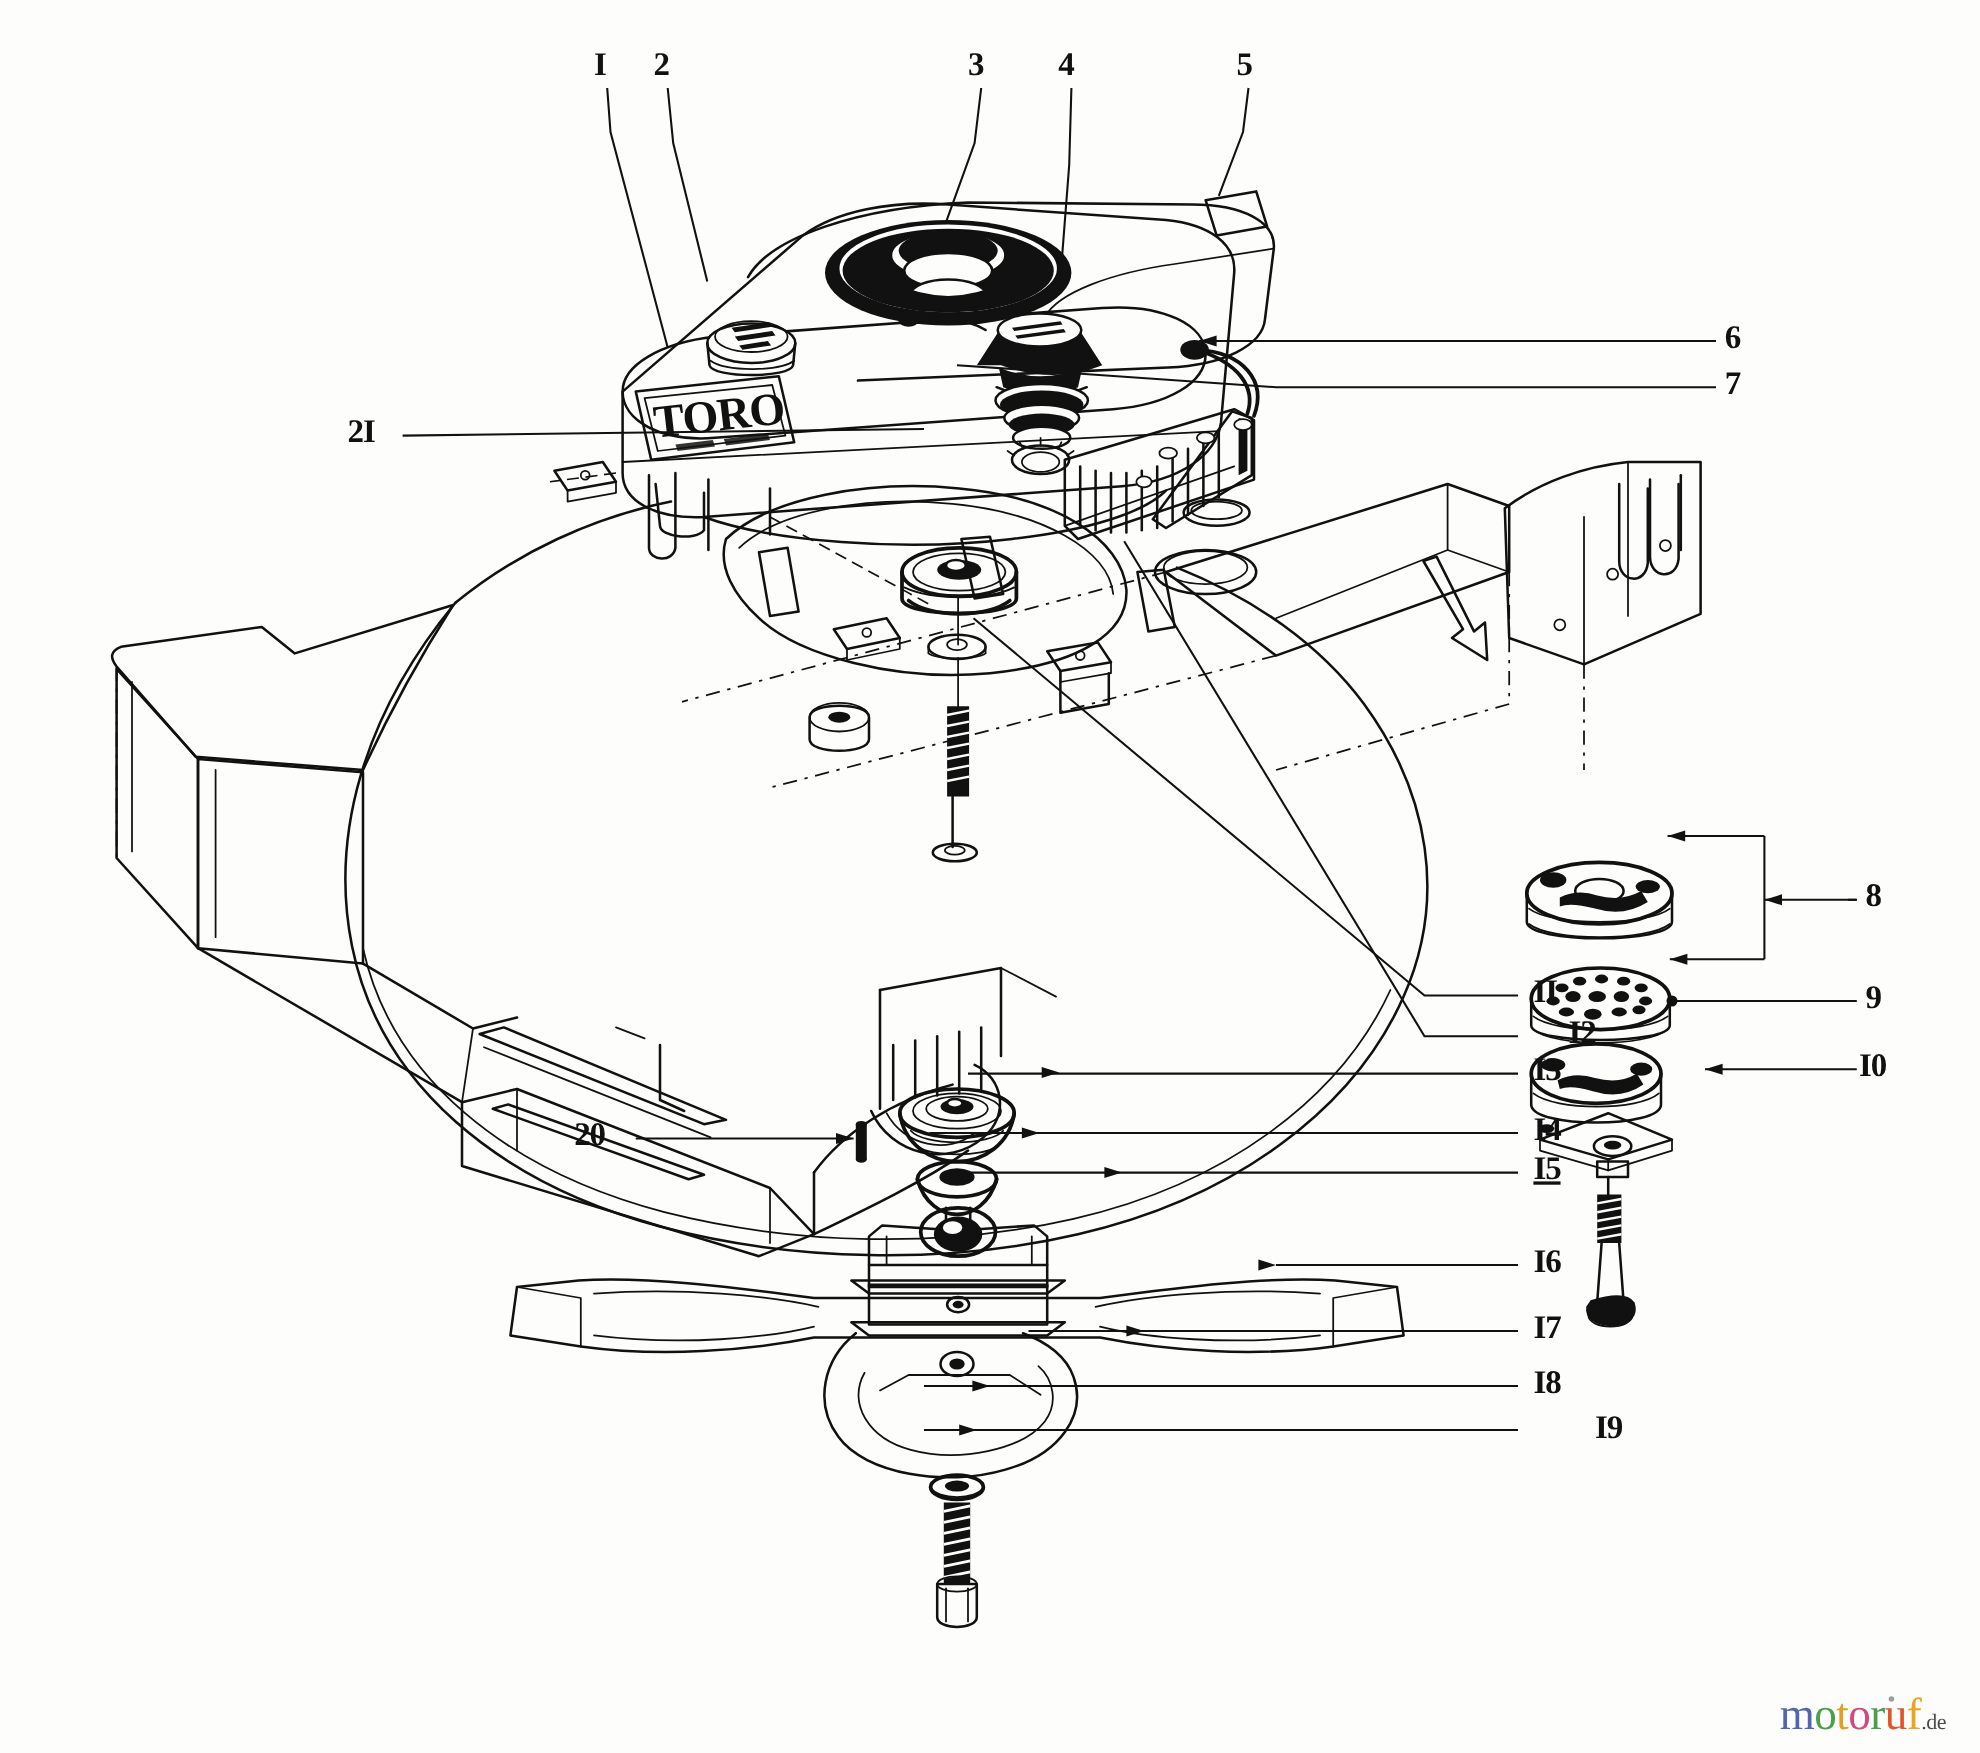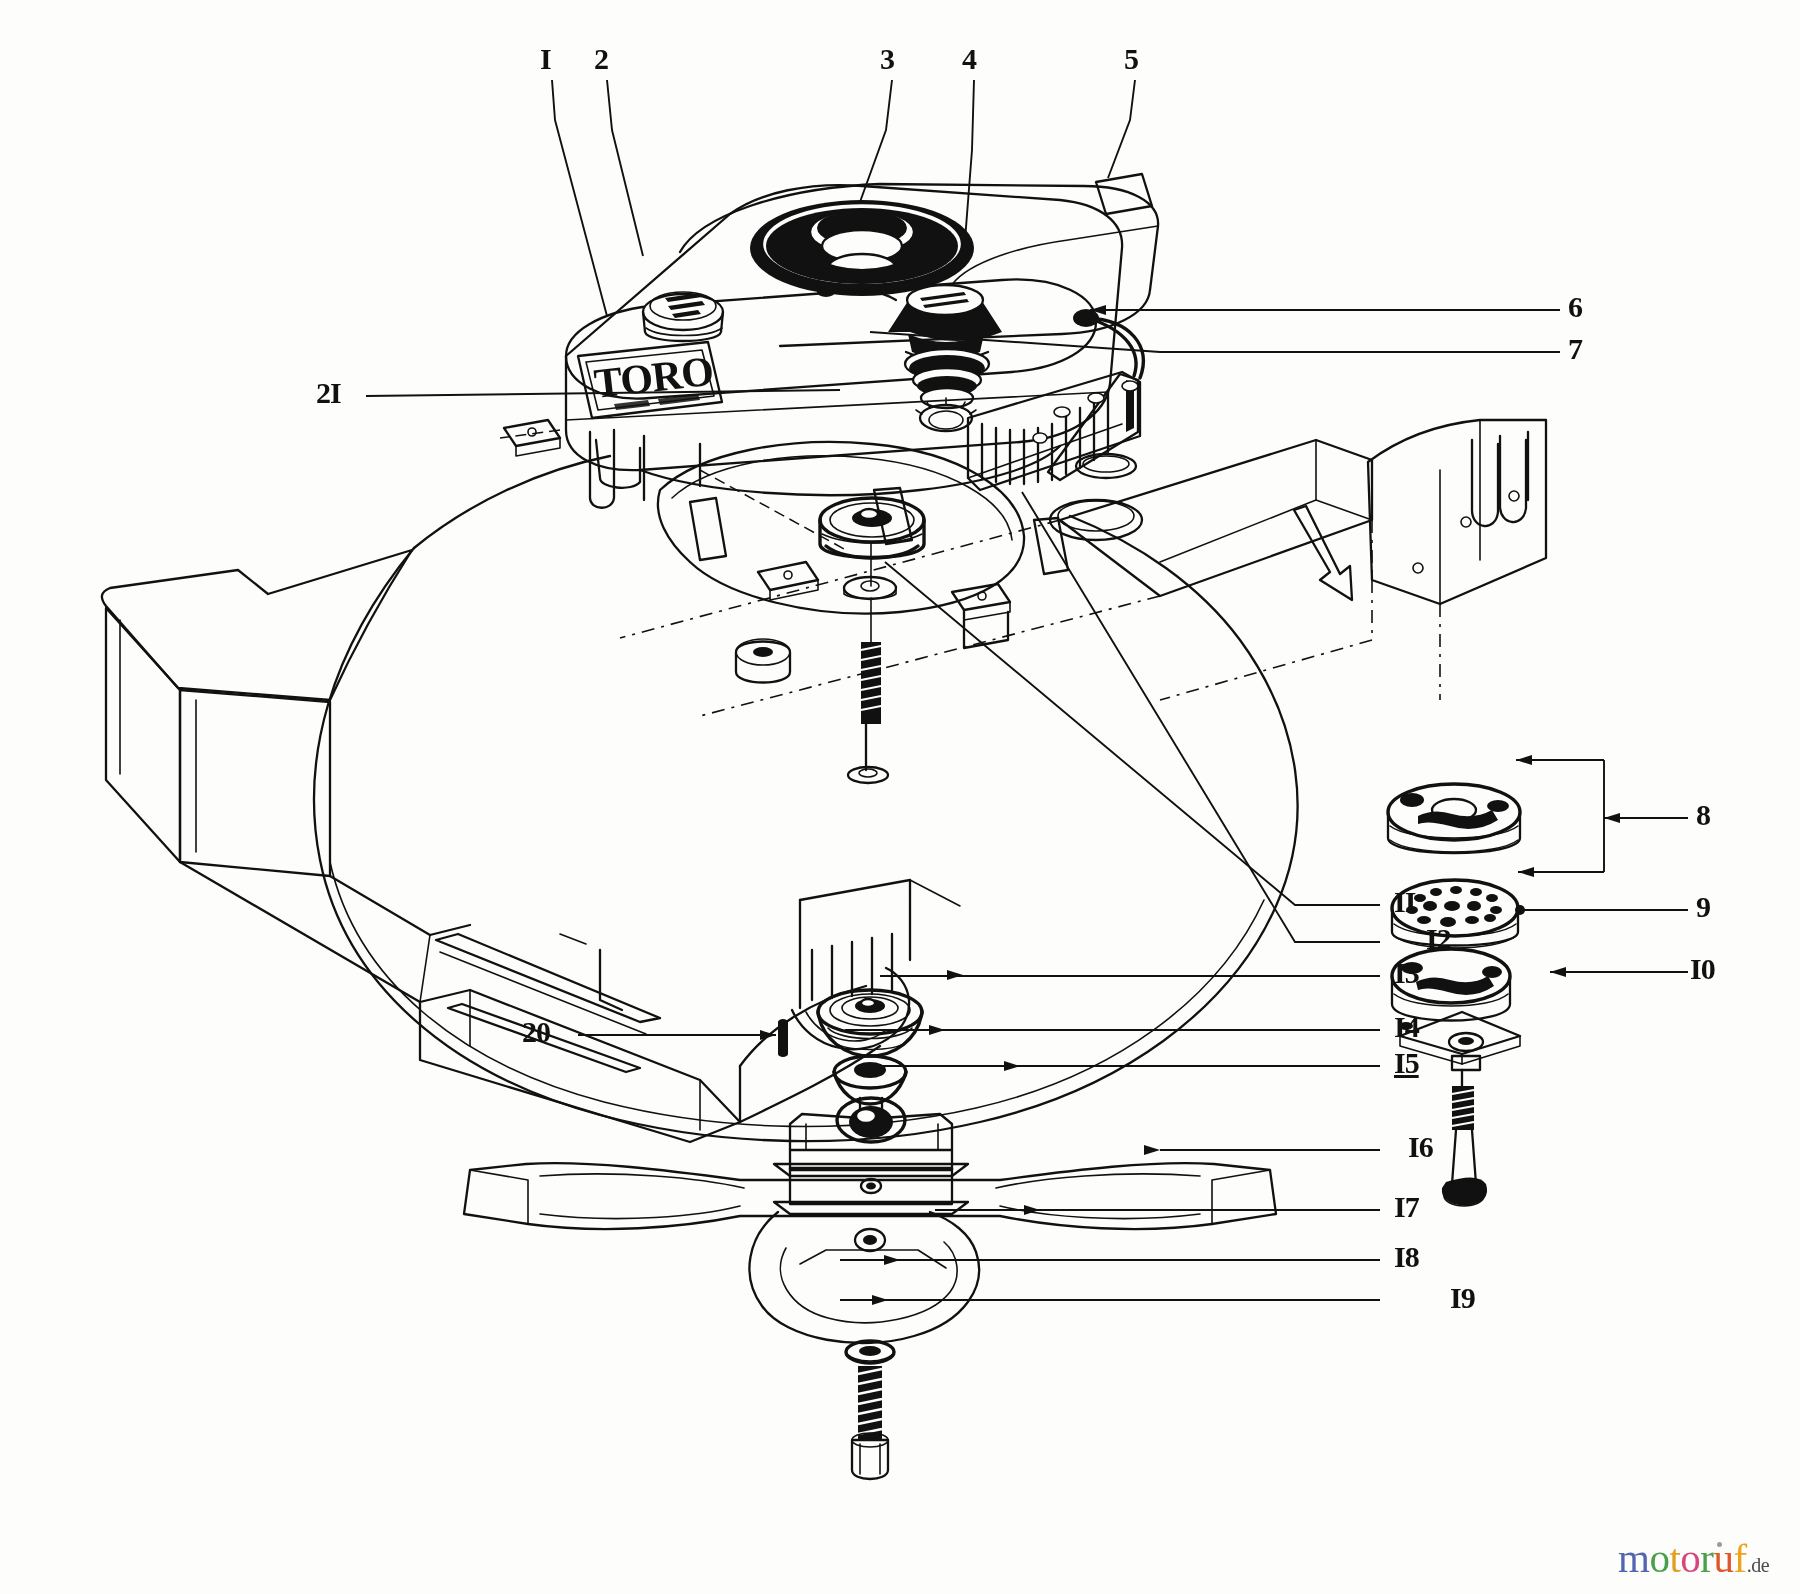--- a/index.html
+++ b/index.html
@@ -593,21 +593,21 @@
 
     <span class="callout" style="left:1696px; top:800px;">8</span>
     <span class="callout" style="left:1696px; top:892px;">9</span>
     <span class="callout" style="left:1690px; top:954px;">I0</span>
 
     <span class="callout" style="left:1394px; top:887px;">II</span>
     <span class="callout" style="left:1394px; top:924px;margin-left:32px;">I2</span>
     <span class="callout" style="left:1394px; top:958px;">I3</span>
     <span class="callout" style="left:1394px; top:1012px;">I4</span>
     <span class="callout" style="left:1394px; top:1048px;text-decoration:underline;">I5</span>
-    <span class="callout" style="left:1394px; top:1132px;margin-left:14px;">I6</span>
+    <span class="callout" style="left:1394px; top:1132px;">I6</span>
     <span class="callout" style="left:1394px; top:1192px;">I7</span>
     <span class="callout" style="left:1394px; top:1242px;">I8</span>
     <span class="callout" style="left:1450px; top:1283px;">I9</span>
 
     <span class="callout" style="left:522px; top:1017px;">20</span>
     <span class="callout" style="left:316px; top:378px;">2I</span>
   </div>
 
   <div id="watermark">
     <span style="color:#5465b0">m</span><span style="color:#4aa04a">o</span><span style="color:#e0a020">t</span><span style="color:#d6477e">o</span><span style="color:#4aa04a">r</span><span style="color:#e0562a">u</span><span style="color:#eda31e">f</span><span class="wm-suffix">.de</span>

